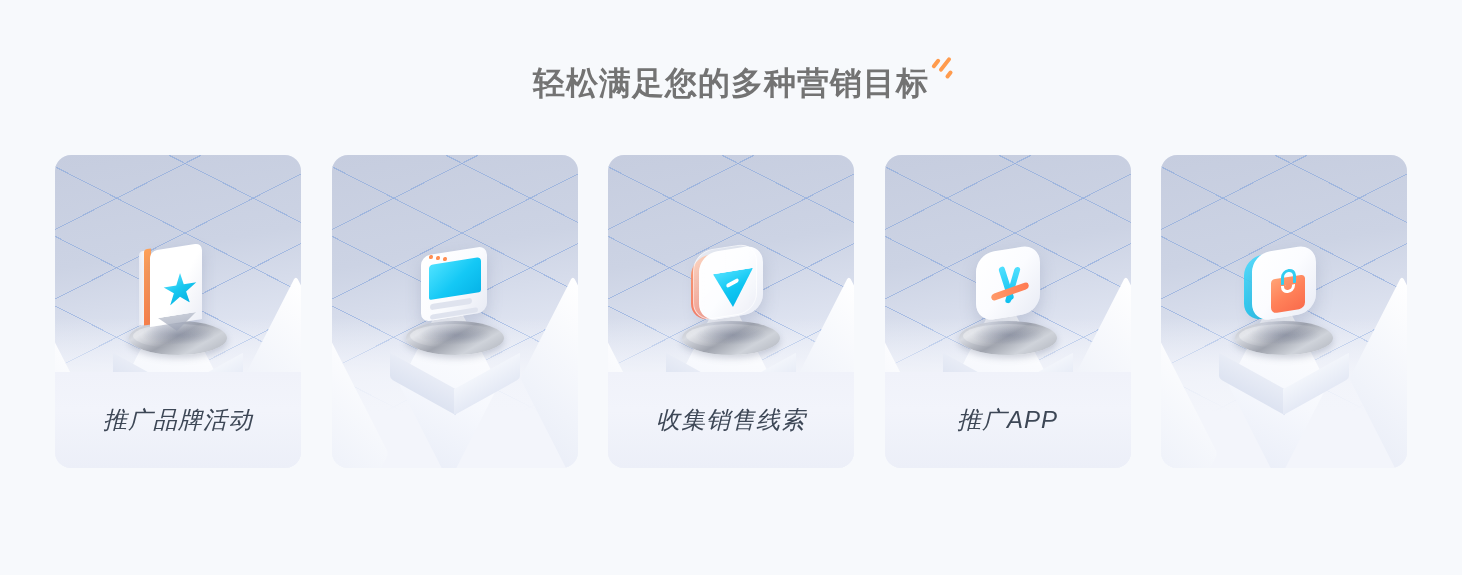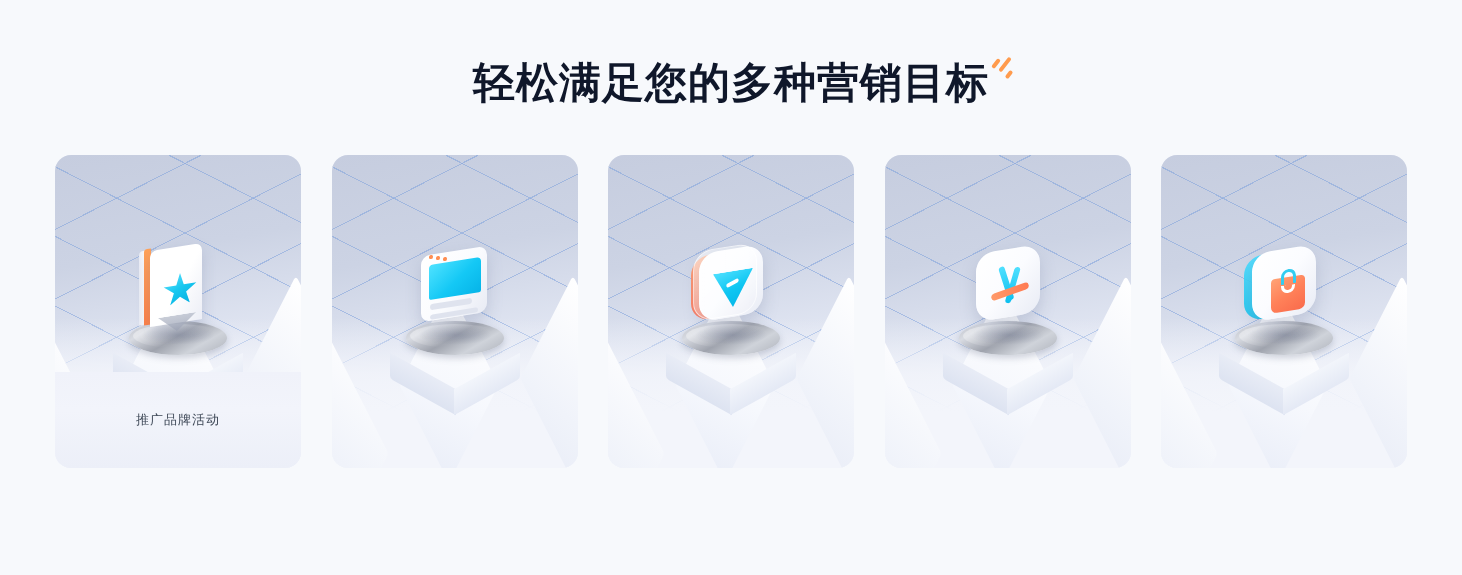--- a/index.html
+++ b/index.html
@@ -25,23 +25,23 @@
     text-align: center;
     height: 52px;
   }
 
   .title-inner {
     display: inline-block;
     position: relative;
   }
 
   .page-title {
-    font-size: 42px;
+    font-size: 32px;
     font-weight: bold;
-    color: #0f172a;
+    color: #737373;
     letter-spacing: 1px;
     line-height: 46px;
     white-space: nowrap;
   }
 
   .sparkle {
     position: absolute;
     right: -28px;
     top: -4px;
     width: 26px;
@@ -216,24 +216,25 @@
   .card-label-band {
     position: absolute;
     left: 0; right: 0; bottom: 0;
     height: 96px;
     background: linear-gradient(to bottom, #f0f2fa 0%, #f2f4fb 40%, #eceff8 100%);
     display: flex;
     align-items: center;
     justify-content: center;
   }
   .card-label {
-    font-size: 13px;
+    font-size: 24px;
     color: #3d4756;
     letter-spacing: 1px;
     line-height: 28px;
+    font-style: italic;
   }
 
   
   .iso { position: absolute; }
 
   
   .bm-body {
     position: absolute;
     left: 20px; top: 6px;
     width: 52px; height: 76px;
@@ -500,20 +501,23 @@
       <div class="disc"></div>
       <div class="icon-stage">
         <div class="icon-shadow"></div>
         <div class="tile-back orange iso"></div>
         <div class="tile-card iso"></div>
         <div class="tile-glass iso"></div>
         <div class="send-tri iso"></div>
         <div class="send-slash iso"></div>
       </div>
     </div>
+    <div class="card-label-band">
+      <span class="card-label">收集销售线索</span>
+    </div>
   </div>
 
   <div class="card">
     <div class="scene">
       <div class="grid-lines"></div>
       <div class="grid-fade"></div>
       <div class="floor-front">
         <div class="tile tl"></div>
           <div class="tile tr"></div>
           <div class="seam"></div>
@@ -525,20 +529,23 @@
       </div>
       <div class="disc"></div>
       <div class="icon-stage">
         <div class="icon-shadow"></div>
         <div class="tile-card iso"></div>
         <div class="a-left iso"></div>
         <div class="a-right iso"></div>
         <div class="a-bar iso"></div>
       </div>
     </div>
+    <div class="card-label-band">
+      <span class="card-label">推广APP</span>
+    </div>
   </div>
 
   <div class="card">
     <div class="scene">
       <div class="grid-lines"></div>
       <div class="grid-fade"></div>
       <div class="floor-front">
         <div class="tile tl"></div>
           <div class="tile tr"></div>
           <div class="seam"></div>

